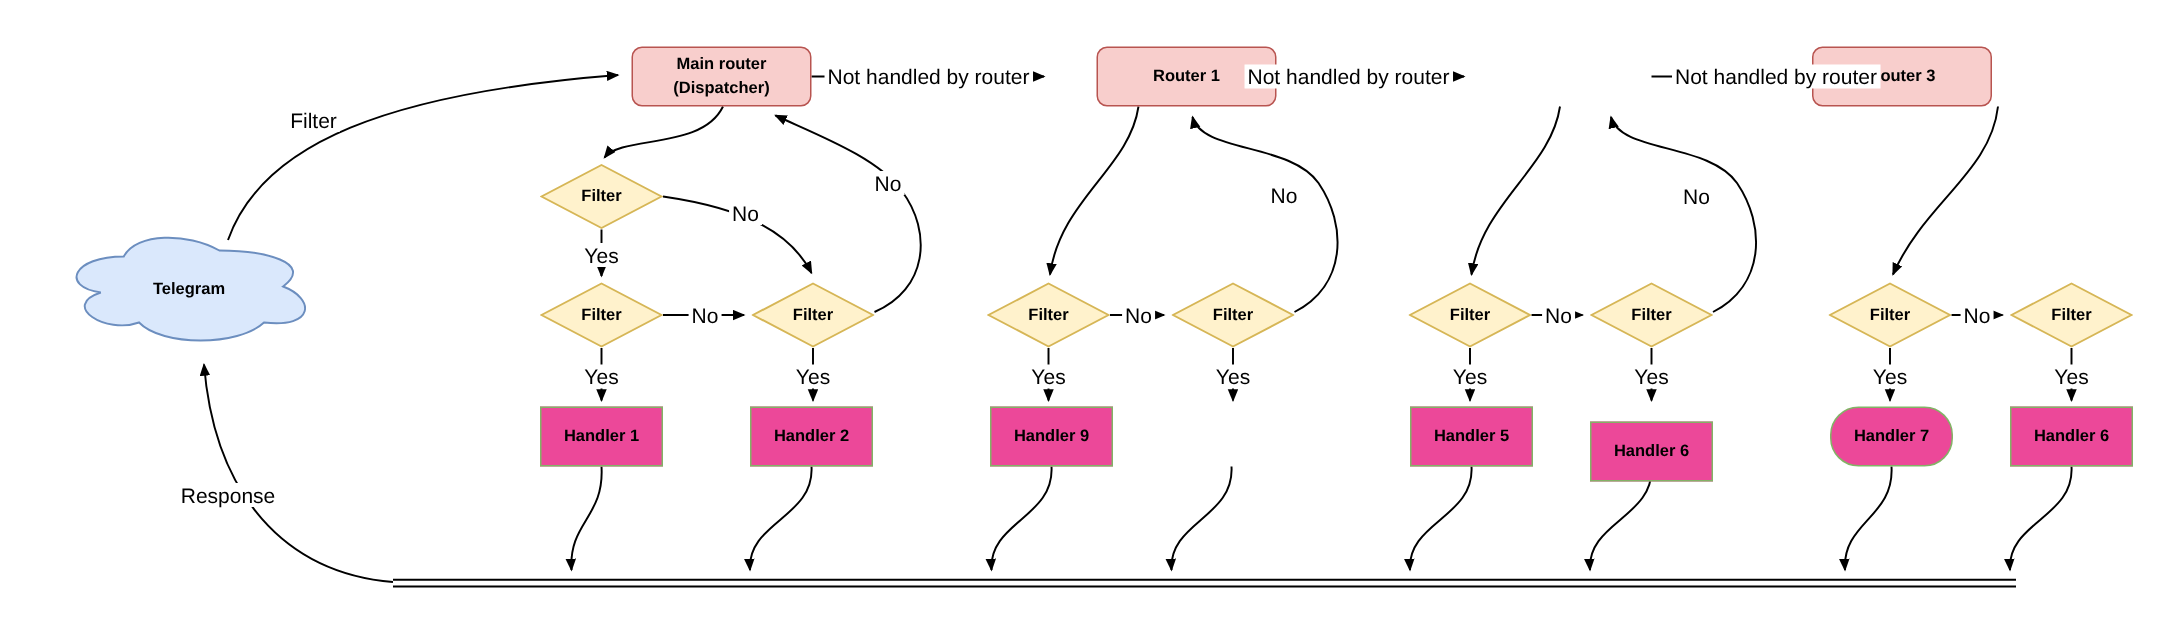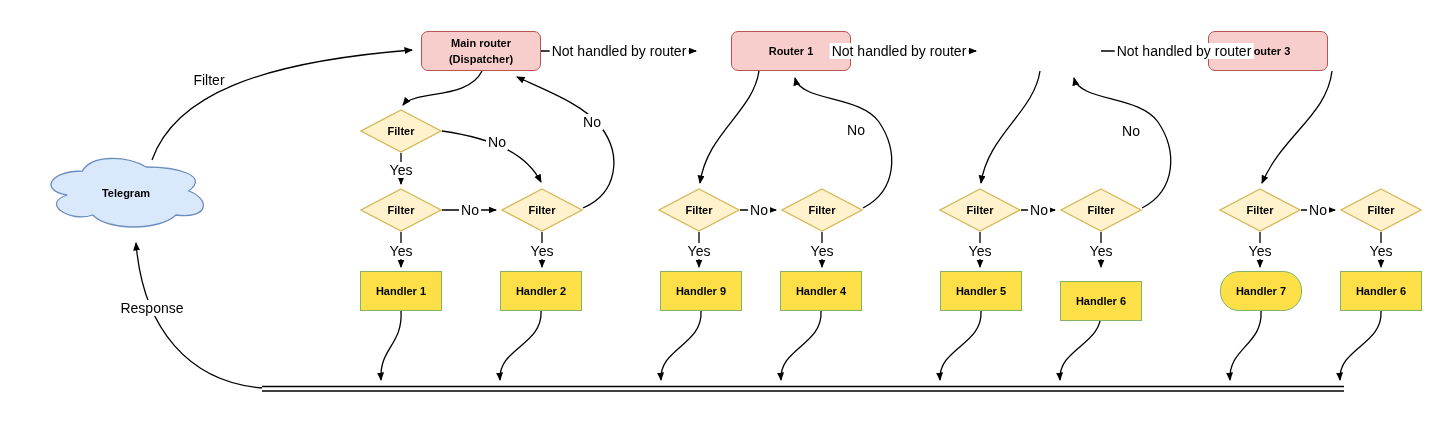--- a/index.html
+++ b/index.html
@@ -2,21 +2,21 @@
 <html><head>
 <meta charset="utf-8">
 <style>
   html,body{margin:0;padding:0;background:#ffffff;}
   .canvas{position:relative;width:1451px;height:423px;background:#ffffff;
           font-family:"Liberation Sans",sans-serif;color:#000;overflow:hidden;}
   .edges{position:absolute;left:0;top:0;}
   .node{position:absolute;display:flex;align-items:center;justify-content:center;
         font-size:11px;line-height:16px;text-align:center;box-sizing:border-box;font-weight:bold;}
   .rect-red{width:120px;height:40px;background:#f8cecc;border:1px solid #b85450;border-radius:7px;}
-  .rect-green{width:82px;height:40px;background:#fde047;border:1px solid #82b366;}
+  .rect-green{width:82px;height:40px;background:#ec4899;border:1px solid #82b366;}
   .diamond{width:82px;height:44px;}
   .diamond .dshape{position:absolute;left:0;top:0;}
   .diamond span{position:relative;}
   .cloudnode{width:172px;height:84px;}
   .cloudnode .cshape{position:absolute;left:0;top:0;}
   .cloudnode span{position:relative;}
   .elabel{position:absolute;transform:translate(-50%,-50%);background:#ffffff;
           padding:0 2px;font-size:14px;line-height:16px;white-space:nowrap;}
 </style>
 </head>
@@ -157,38 +157,35 @@
 
   <div class="node rect-green" style="left:360px;top:271px;">
     <span>Handler 1</span>
   </div>
   <div class="node rect-green" style="left:500px;top:271px;">
     <span>Handler 2</span>
   </div>
   <div class="node rect-green" style="left:660px;top:271px;">
     <span>Handler 9</span>
   </div>
-  <div class="node rect-green" style="left:780px;top:271px;">
-    <span>Handler 4</span>
-  </div>
   <div class="node rect-green" style="left:940px;top:271px;">
     <span>Handler 5</span>
   </div>
   <div class="node rect-green" style="left:1060px;top:281px;">
     <span>Handler 6</span>
   </div>
   <div class="node rect-green" style="left:1220px;top:271px;border-radius:19px;">
     <span>Handler 7</span>
   </div>
   <div class="node rect-green" style="left:1340px;top:271px;">
     <span>Handler 6</span>
   </div>
 
   <div class="elabel" style="left:209px;top:80px;">Filter</div>
-  <div class="elabel" style="left:152px;top:308px;">Response</div>
+  <div class="elabel" style="left:152px;top:330px;">Response</div>
   <div class="elabel" style="left:619px;top:51px;">Not handled by router</div>
   <div class="elabel" style="left:899px;top:51px;">Not handled by router</div>
   <div class="elabel" style="left:1184px;top:51px;">Not handled by router</div>
 
   <div class="elabel" style="left:401px;top:170px;">Yes</div>
   <div class="elabel" style="left:401px;top:251px;">Yes</div>
   <div class="elabel" style="left:542px;top:251px;">Yes</div>
   <div class="elabel" style="left:699px;top:251px;">Yes</div>
   <div class="elabel" style="left:822px;top:251px;">Yes</div>
   <div class="elabel" style="left:980px;top:251px;">Yes</div>

